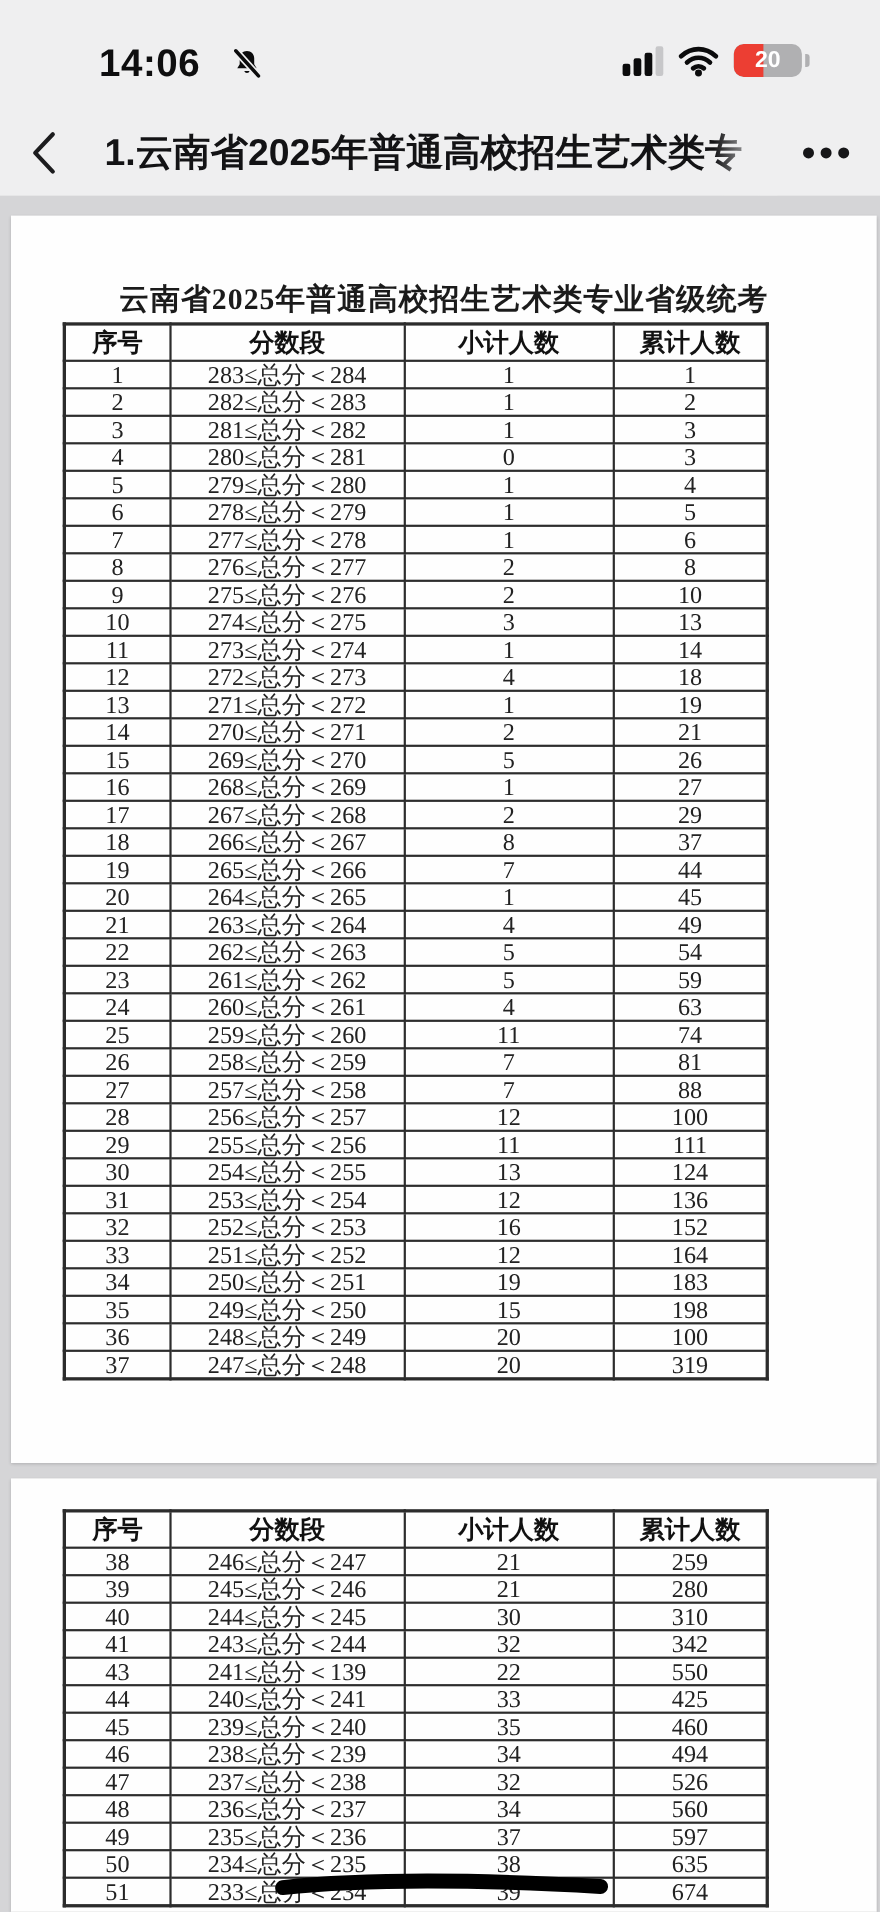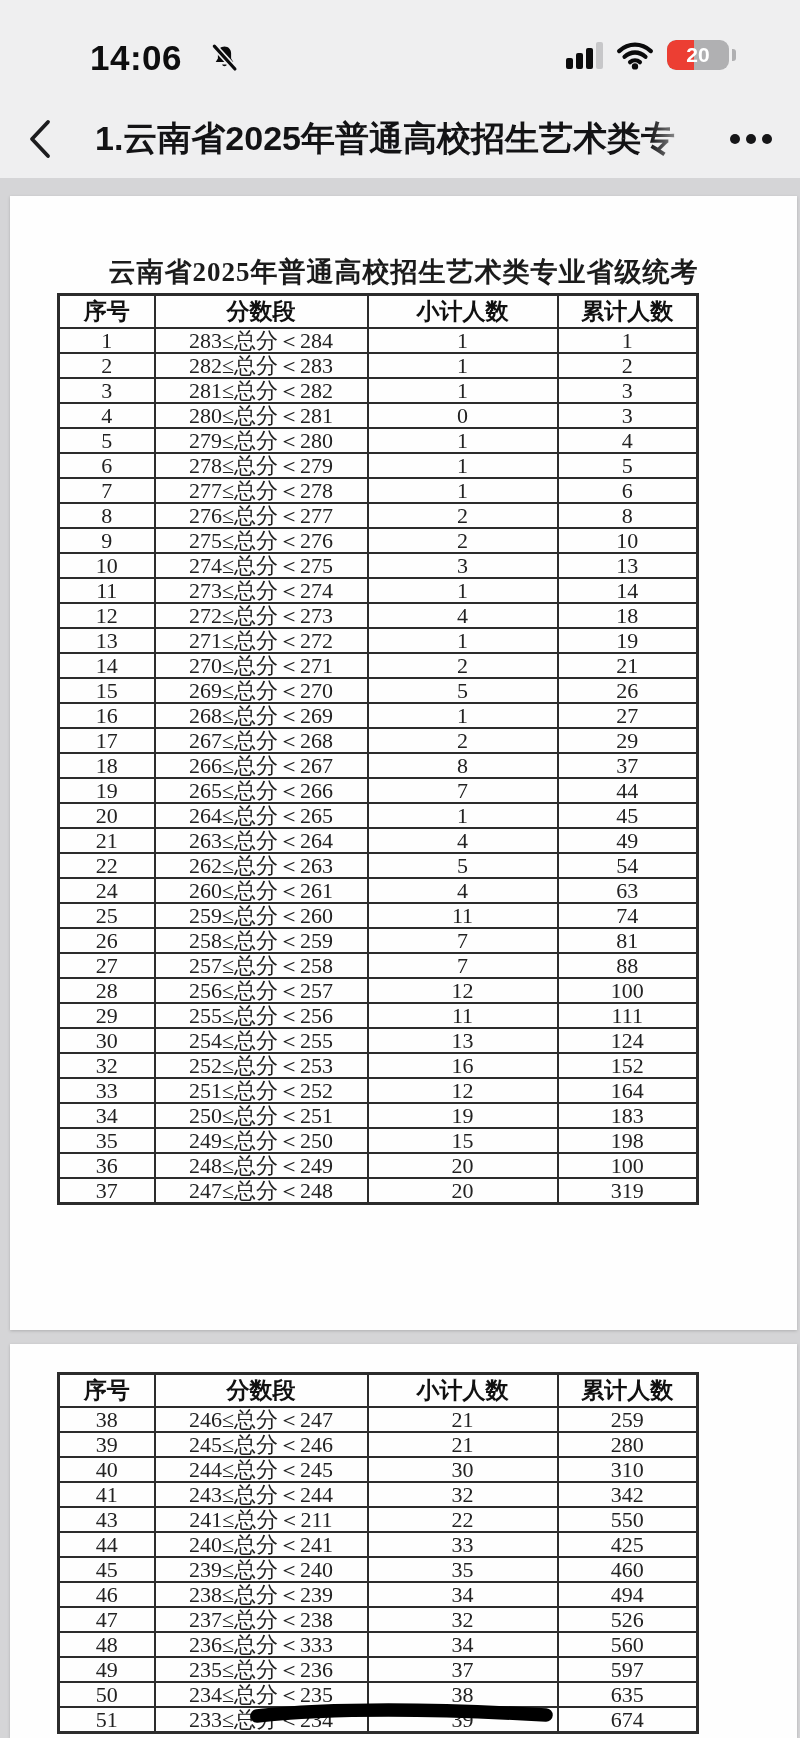--- a/index.html
+++ b/index.html
@@ -271,20 +271,26 @@
             <td>49</td>
           </tr>
 
           <tr>
             <td>22</td>
             <td>262≤总分＜263</td>
             <td>5</td>
             <td>54</td>
           </tr>
 
+          <tr>
+            <td>23</td>
+            <td>261≤总分＜262</td>
+            <td>5</td>
+            <td>59</td>
+          </tr>
 
           <tr>
             <td>24</td>
             <td>260≤总分＜261</td>
             <td>4</td>
             <td>63</td>
           </tr>
 
           <tr>
             <td>25</td>
@@ -321,20 +327,26 @@
             <td>111</td>
           </tr>
 
           <tr>
             <td>30</td>
             <td>254≤总分＜255</td>
             <td>13</td>
             <td>124</td>
           </tr>
 
+          <tr>
+            <td>31</td>
+            <td>253≤总分＜254</td>
+            <td>12</td>
+            <td>136</td>
+          </tr>
 
           <tr>
             <td>32</td>
             <td>252≤总分＜253</td>
             <td>16</td>
             <td>152</td>
           </tr>
 
           <tr>
             <td>33</td>
@@ -416,21 +428,21 @@
           <tr>
             <td>41</td>
             <td>243≤总分＜244</td>
             <td>32</td>
             <td>342</td>
           </tr>
 
 
           <tr>
             <td>43</td>
-            <td>241≤总分＜211</td>
+            <td>241≤总分＜139</td>
             <td>22</td>
             <td>550</td>
           </tr>
 
           <tr>
             <td>44</td>
             <td>240≤总分＜241</td>
             <td>33</td>
             <td>425</td>
           </tr>
@@ -451,21 +463,21 @@
 
           <tr>
             <td>47</td>
             <td>237≤总分＜238</td>
             <td>32</td>
             <td>526</td>
           </tr>
 
           <tr>
             <td>48</td>
-            <td>236≤总分＜333</td>
+            <td>236≤总分＜237</td>
             <td>34</td>
             <td>560</td>
           </tr>
 
           <tr>
             <td>49</td>
             <td>235≤总分＜236</td>
             <td>37</td>
             <td>597</td>
           </tr>

